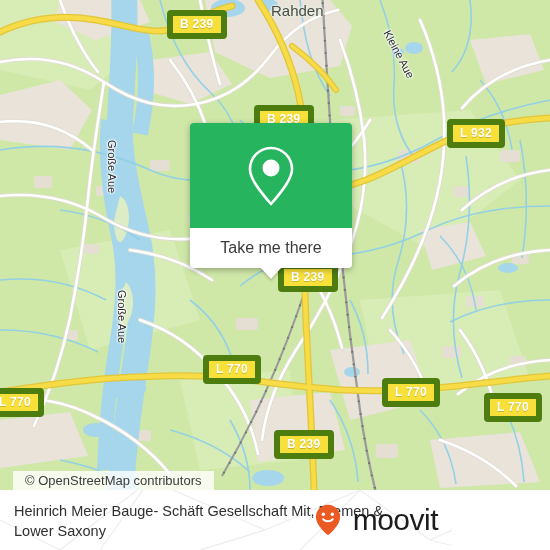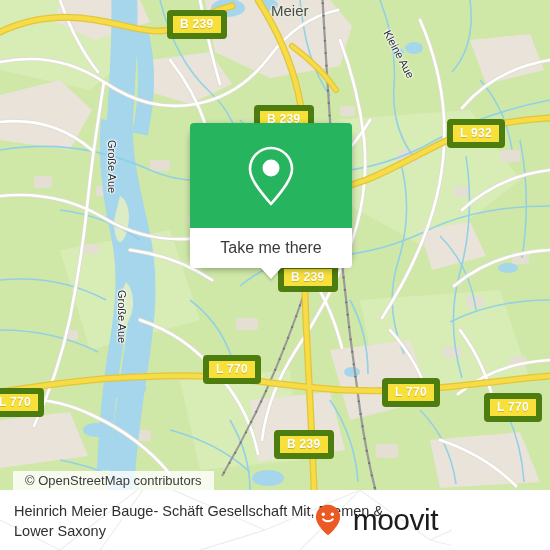--- a/index.html
+++ b/index.html
@@ -73,21 +73,21 @@
       1px 0 2px #ffffff, -1px 0 2px #ffffff,
       0 1px 2px #ffffff, 0 -1px 2px #ffffff;
   }
 
   
   #poi-card {
     position: absolute;
     left: 190px;
     top: 123px;
     width: 162px;
-    border-radius: 16px;
+    border-radius: 4px;
     overflow: visible;
     box-shadow: 0 2px 6px rgba(0,0,0,.30);
     z-index: 40;
   }
   #poi-card .card-top {
     height: 105px;
     background: #27b45e;
     border-radius: 4px 4px 0 0;
     display: flex;
     align-items: center;
@@ -402,21 +402,21 @@
           <path d="M292,46 C308,58 324,72 336,90"></path>
         </g>
         <g stroke="#f7dc47" stroke-width="3.6" fill="none" stroke-linecap="round">
           <path d="M292,46 C308,58 324,72 336,90"></path>
         </g>
 
       </g>
     </svg>
 
     <div>
-      <div class="place-label" style="left:271px; top:2px;">Meier</div>
+      <div class="place-label" style="left:271px; top:2px;">Rahden</div>
 
       <div class="water-label" style="left:118px; top:140px; transform:rotate(90deg); transform-origin:left top;">Große Aue</div>
       <div class="water-label" style="left:128px; top:290px; transform:rotate(90deg); transform-origin:left top;">Große Aue</div>
       <div class="water-label" style="left:392px; top:28px; transform:rotate(62deg); transform-origin:left top;">Kleine Aue</div>
     </div>
 
     <div>
       <div class="shield" style="left:167px; top:10px;">B 239</div>
       <div class="shield" style="left:254px; top:105px;">B 239</div>
       <div class="shield" style="left:447px; top:119px;">L 932</div>

